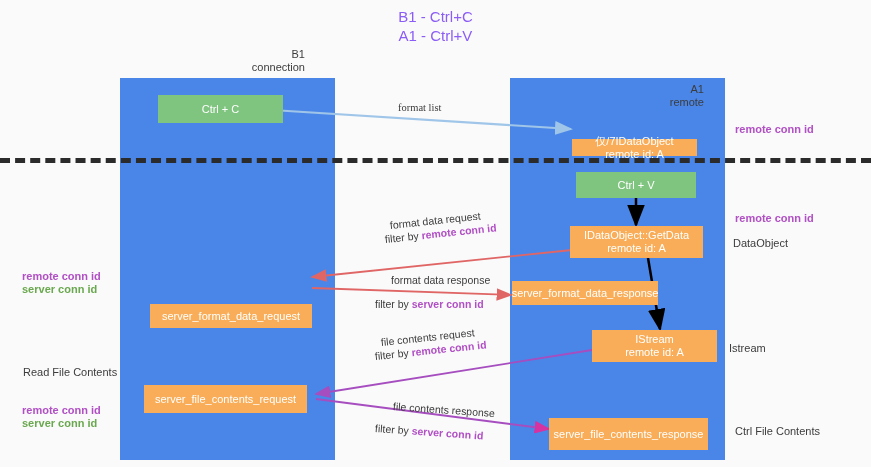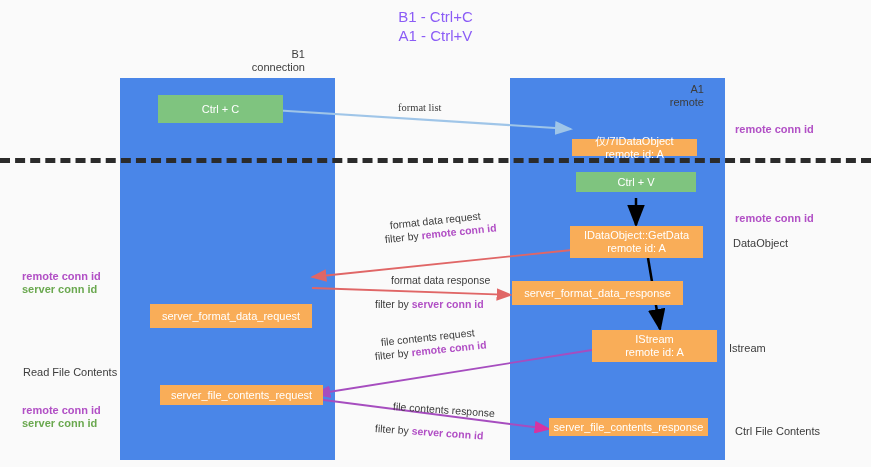--- a/index.html
+++ b/index.html
@@ -104,35 +104,35 @@
     <line x1="316" y1="399" x2="549" y2="429" stroke="#a64dbf" stroke-width="1.8" marker-end="url(#ah-magenta)"></line>
   </svg>
 
   <div class="divider"></div>
 
   <div class="box box-green" style="left:158px;top:95px;width:125px;height:28px;">Ctrl + C</div>
 
   <div class="box box-orange" style="left:572px;top:116px;width:125px;height:17px;margin-top:23px;">仅/7IDataObject
 remote id: A</div>
 
-  <div class="box box-green" style="left:576px;top:172px;width:120px;height:20px;">Ctrl + V</div>
+  <div class="box box-green" style="left:576px;top:172px;width:120px;height:26px;">Ctrl + V</div>
 
   <div class="box box-orange" style="left:570px;top:226px;width:133px;height:32px;">IDataObject::GetData
 remote id: A</div>
 
   <div class="box box-orange" style="left:150px;top:268px;width:162px;height:24px;margin-top:36px;">server_format_data_request</div>
 
-  <div class="box box-orange" style="left:512px;top:281px;width:171px;height:24px;">server_format_data_response</div>
+  <div class="box box-orange" style="left:512px;top:281px;width:146px;height:24px;">server_format_data_response</div>
 
   <div class="box box-orange" style="left:592px;top:330px;width:125px;height:32px;">IStream
 remote id: A</div>
 
-  <div class="box box-orange" style="left:160px;top:385px;width:163px;height:20px;">server_file_contents_request</div>
+  <div class="box box-orange" style="left:144px;top:385px;width:163px;height:28px;">server_file_contents_request</div>
 
-  <div class="box box-orange" style="left:549px;top:418px;width:159px;height:18px;">server_file_contents_response</div>
+  <div class="box box-orange" style="left:549px;top:418px;width:159px;height:32px;">server_file_contents_response</div>
 
   <div class="arrow-label" style="left:398px;top:101px;font-family:Liberation Serif, serif;">format list</div>
 
   <div class="arrow-label" style="left:390px;top:219px;transform:rotate(-6deg);transform-origin:left center;">format data request</div>
   <div class="arrow-label" style="left:385px;top:233px;transform:rotate(-6deg);transform-origin:left center;"><span>filter by </span><b class="c-purple">remote conn id</b></div>
 
   <div class="arrow-label" style="left:391px;top:274px;">format data response</div>
   <div class="arrow-label" style="left:375px;top:298px;"><span>filter by </span><b class="c-purple">server conn id</b></div>
 
   <div class="arrow-label" style="left:381px;top:336px;transform:rotate(-6deg);transform-origin:left center;">file contents request</div>

